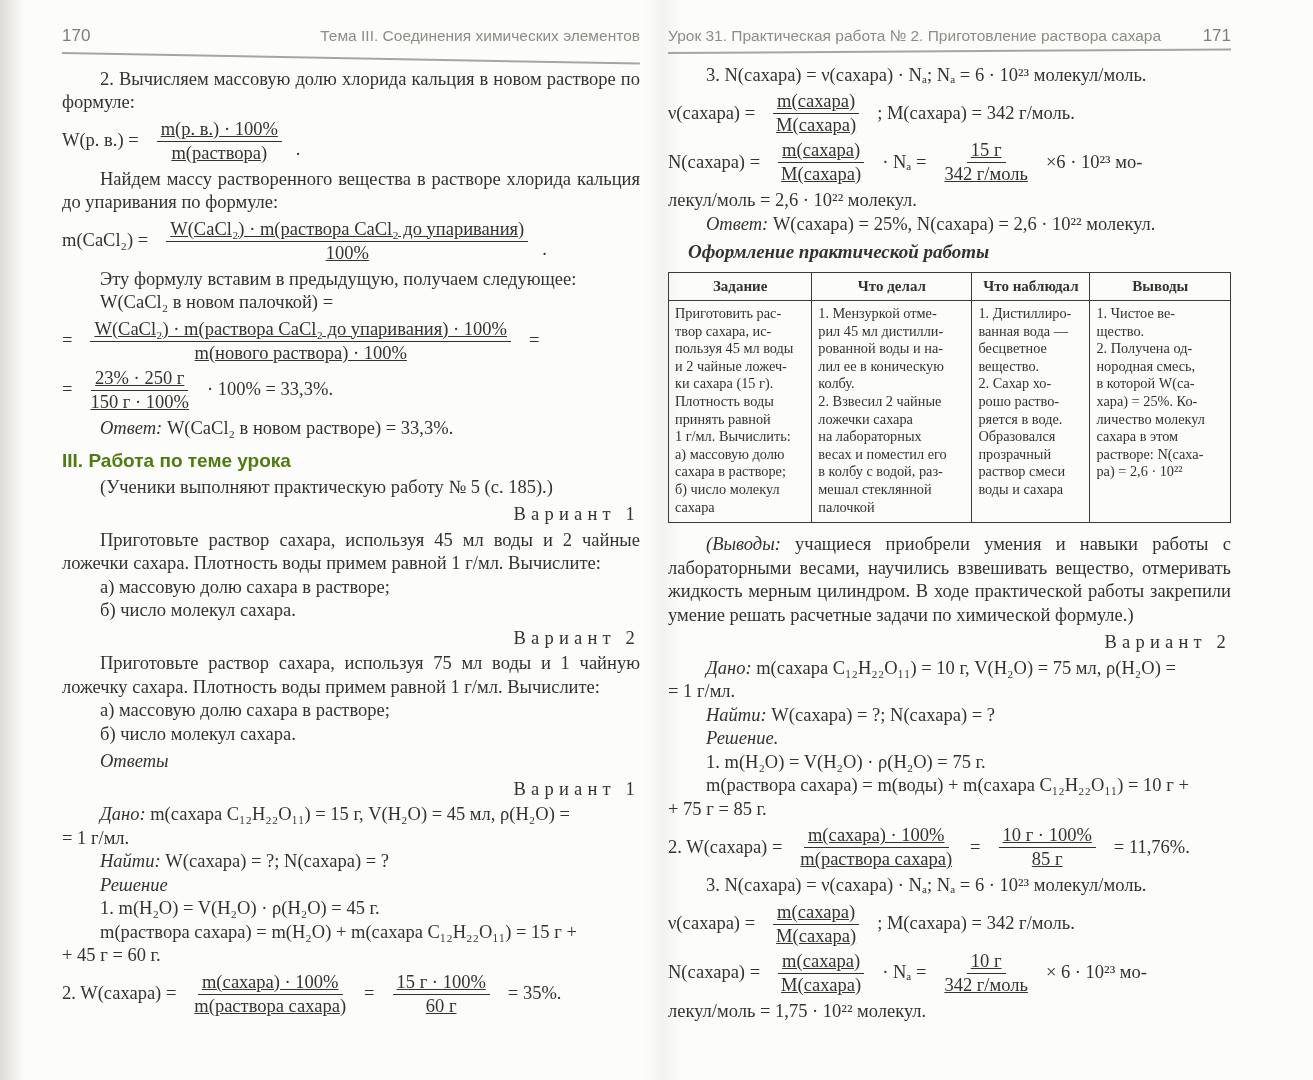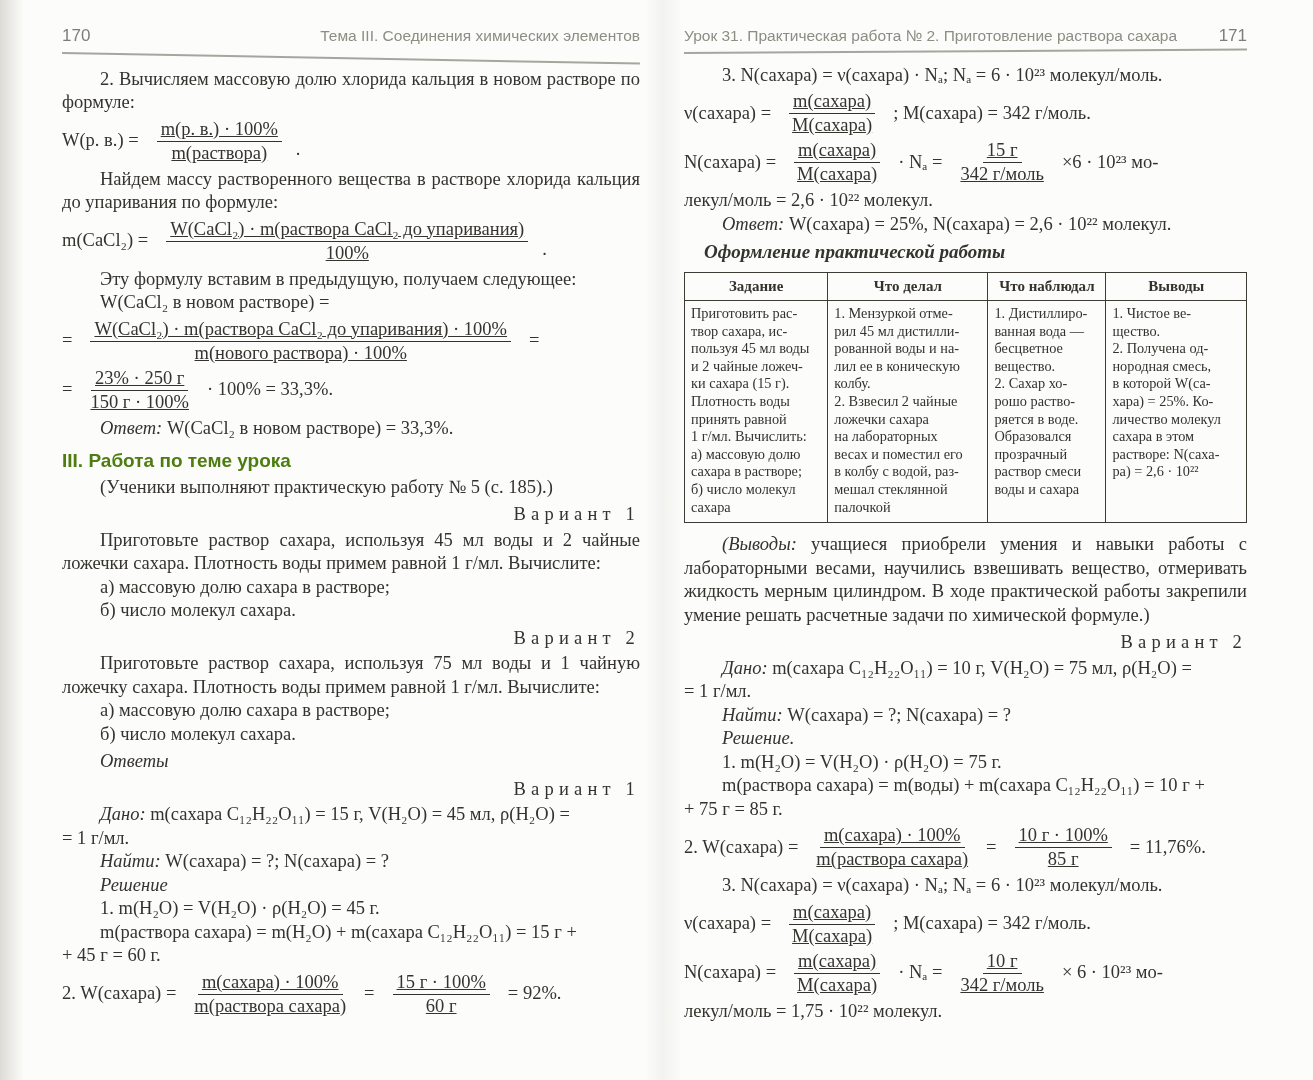--- a/index.html
+++ b/index.html
@@ -4,21 +4,21 @@
 <style>
   html,body{margin:0;padding:0;}
   .book{position:relative;width:1313px;height:1080px;background:#fcfcfa;overflow:hidden;
         font-family:"Liberation Serif","DejaVu Serif","DejaVu Sans",serif;color:#35332e;
         font-size:18.5px;line-height:23.5px;}
   .edge{position:absolute;left:0;top:0;width:24px;height:100%;
         background:linear-gradient(to right,#dcdbd6,rgba(255,255,255,0));}
   .spine{position:absolute;left:644px;top:0;width:38px;height:100%;
         background:linear-gradient(to right,rgba(0,0,0,0),rgba(60,60,50,.05),rgba(0,0,0,0));}
   .page-left{position:absolute;left:62px;top:24px;width:578px;}
-  .page-right{position:absolute;left:684px;top:24px;width:563px;}
+  .page-right{position:absolute;left:668px;top:24px;width:563px;}
   .runhead{display:flex;justify-content:space-between;align-items:flex-end;
         font-family:"Liberation Sans","DejaVu Sans",sans-serif;font-size:15.5px;color:#8b8e83;}
   .pagenum{font-size:17px;color:#7c7f75;}
   .rule{height:2px;background:#a4a79e;margin-top:4px;transform-origin:left center;}
   .rule-l{transform:rotate(1.05deg);}
   .rule-r{transform:rotate(-0.35deg);}
   .body-l{margin-top:14px;}
   .body-r{margin-top:10px;}
   .p{text-align:justify;text-indent:38px;margin:0;}
   .line{margin:0;}
@@ -72,21 +72,21 @@
       <div class="eq">
         <span>m(CaCl₂) =</span>
         <span class="frac">
           <span class="fn">W(CaCl₂) · m(раствора CaCl₂ до упаривания)</span>
           <span class="fd">100%</span>
         </span>
         <span class="tail-dot">.</span>
       </div>
 
       <div class="p">Эту формулу вставим в предыдущую, получаем следующее:</div>
-      <div class="line ind">W(CaCl₂ в новом растворе) =</div>
+      <div class="line ind">W(CaCl₂ в новом палочкой) =</div>
 
       <div class="eq">
         <span>=</span>
         <span class="frac">
           <span class="fn">W(CaCl₂) · m(раствора CaCl₂ до упаривания) · 100%</span>
           <span class="fd">m(нового раствора) · 100%</span>
         </span>
         <span>=</span>
       </div>
 
@@ -137,21 +137,21 @@
         <span>2. W(сахара) =</span>
         <span class="frac">
           <span class="fn">m(сахара) · 100%</span>
           <span class="fd">m(раствора сахара)</span>
         </span>
         <span>=</span>
         <span class="frac">
           <span class="fn">15 г · 100%</span>
           <span class="fd">60 г</span>
         </span>
-        <span>= 92%.</span>
+        <span>= 35%.</span>
       </div>
     </div>
   </div>
 
   <div class="page-right">
     <div class="runhead">
       <span>Урок 31. Практическая работа № 2. Приготовление раствора сахара</span>
       <span class="pagenum">171</span>
     </div>
     <div class="rule rule-r"></div>

